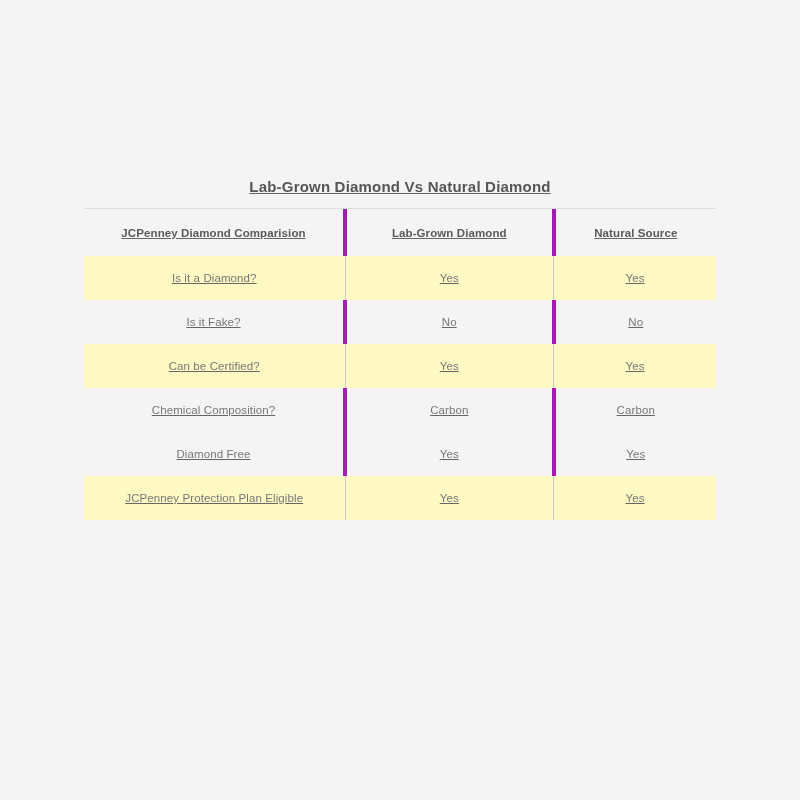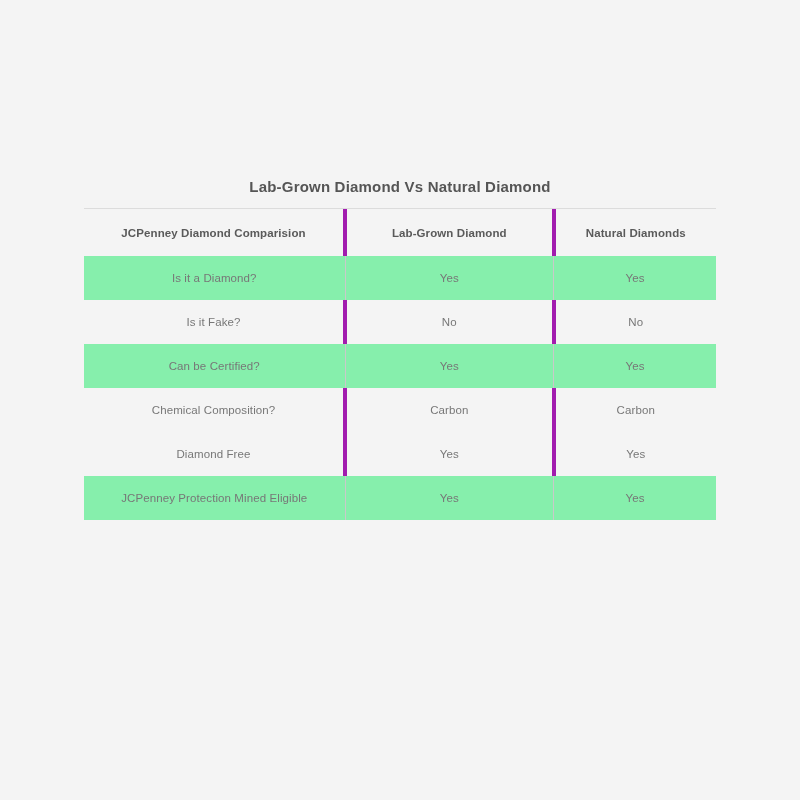--- a/index.html
+++ b/index.html
@@ -18,20 +18,21 @@
     position: relative;
     width: 800px;
     height: 800px;
     box-sizing: border-box;
   }
   .comparison-wrap {
     position: absolute;
     left: 84px;
     top: 178px;
     width: 632px;
+    text-decoration: underline;
   }
   .title {
     text-align: center;
     font-size: 15px;
     font-weight: bold;
     color: #555555;
     letter-spacing: 0.2px;
     padding-bottom: 13px;
     border-bottom: 1px solid #dcdcdc;
   }
@@ -55,21 +56,21 @@
   }
   table.compare td {
     font-size: 11.5px;
     font-weight: normal;
     color: #777777;
     text-align: center;
     padding: 16px 6px 16px 6px;
     letter-spacing: 0.1px;
   }
   table.compare tr.shaded td {
-    background: #86efac;
+    background: #fef9c3;
   }
   table.compare tr.plain td {
     background: transparent;
   }
   
   table.compare th.sep,
   table.compare td.sep {
     border-left: 4px solid #a21caf;
   }
   table.compare tr.shaded td.sep {
@@ -87,21 +88,21 @@
     <table class="compare">
       <colgroup>
         <col class="c1">
           <col class="c2">
           <col class="c3">
       </colgroup>
       <thead>
         <tr>
           <th>JCPenney Diamond Comparision</th>
           <th class="sep">Lab-Grown Diamond</th>
-          <th class="sep">Natural Diamonds</th>
+          <th class="sep">Natural Source</th>
         </tr>
       </thead>
       <tbody>
         <tr class="shaded">
           <td>Is it a Diamond?</td>
           <td class="sep">Yes</td>
           <td class="sep">Yes</td>
         </tr>
         <tr class="plain">
           <td>Is it Fake?</td>
@@ -117,21 +118,21 @@
           <td>Chemical Composition?</td>
           <td class="sep">Carbon</td>
           <td class="sep">Carbon</td>
         </tr>
         <tr class="plain">
           <td>Diamond Free</td>
           <td class="sep">Yes</td>
           <td class="sep">Yes</td>
         </tr>
         <tr class="shaded">
-          <td>JCPenney Protection Mined Eligible</td>
+          <td>JCPenney Protection Plan Eligible</td>
           <td class="sep">Yes</td>
           <td class="sep">Yes</td>
         </tr>
       </tbody>
     </table>
 
   </div>
 </div>
 
 </body></html>

